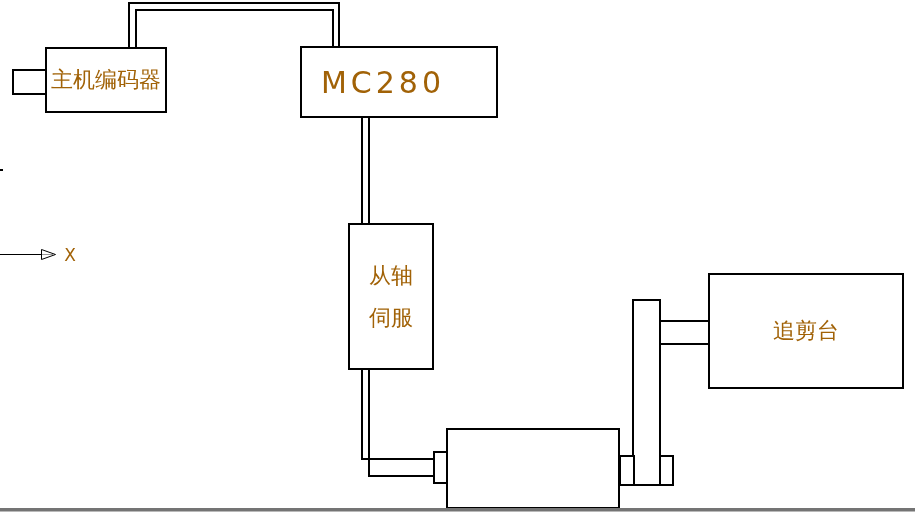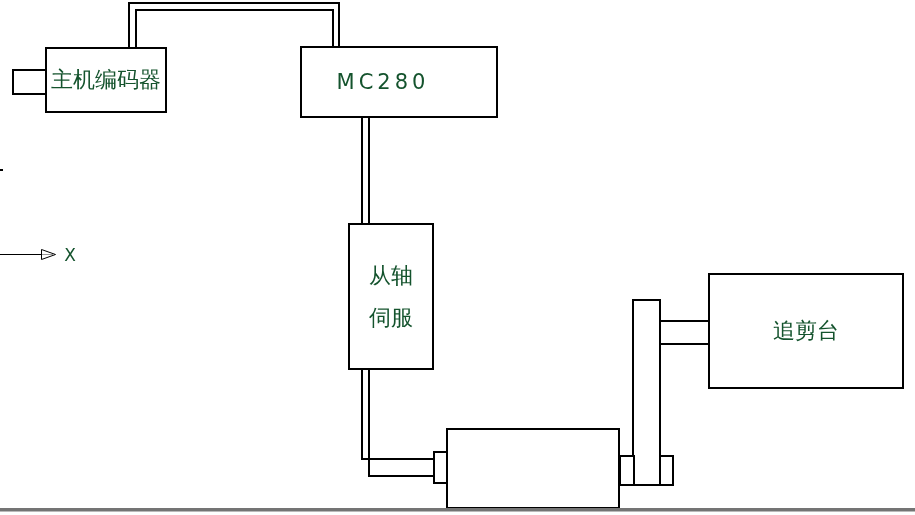--- a/index.html
+++ b/index.html
@@ -16,36 +16,36 @@
     border:2px solid #000;
     background:#ffffff;
     box-sizing:border-box;
   }
   .ln{position:absolute;background:#000;}
   .label{
     position:absolute;
     display:flex;align-items:center;justify-content:center;
     text-align:center;
     white-space:nowrap;
-    color:#14532d;
+    color:#a16207;
   }
   .encoder-box{left:45px;top:47px;width:122px;height:66px;}
   .encoder-plug{left:12px;top:69px;width:35px;height:26px;}
   .mc280-box{left:300px;top:46px;width:198px;height:72px;}
   .servo-box{left:348px;top:223px;width:86px;height:147px;}
   .motor-box{left:446px;top:428px;width:174px;height:81px;}
   .motor-left-coupling{left:433px;top:451px;width:15px;height:33px;}
   .motor-right-coupling{left:619px;top:455px;width:16px;height:31px;}
   .rail{left:632px;top:299px;width:29px;height:187px;}
   .rail-right-tab{left:659px;top:455px;width:15px;height:31px;}
   .shaft-bar{left:659px;top:320px;width:51px;height:25px;}
   .table-box{left:708px;top:273px;width:196px;height:116px;}
 
   .encoder-label{left:45px;top:47px;width:122px;height:66px;font-size:22px;letter-spacing:0px;}
-  .mc280-label{left:300px;top:46px;width:166px;height:72px;font-size:21px;letter-spacing:4px;font-weight:400;}
+  .mc280-label{left:300px;top:46px;width:166px;height:72px;font-size:30px;letter-spacing:4px;font-weight:400;}
   .servo-label{left:348px;top:223px;width:86px;height:147px;flex-direction:column;font-size:22px;line-height:42px;}
   .motor-label{left:446px;top:428px;width:174px;height:81px;font-size:22px;transform:translateX(-11px);}
   .table-label{left:708px;top:273px;width:196px;height:116px;font-size:22px;}
 
   .axis-line{left:0;top:254px;width:42px;height:1px;}
   .axis-tick{left:0;top:169px;width:3px;height:2px;}
   .axis-arrowhead{position:absolute;left:41px;top:249px;}
   .x-label{left:60px;top:246px;width:20px;height:18px;font-size:17px;}
 
   .bottom-bar{

